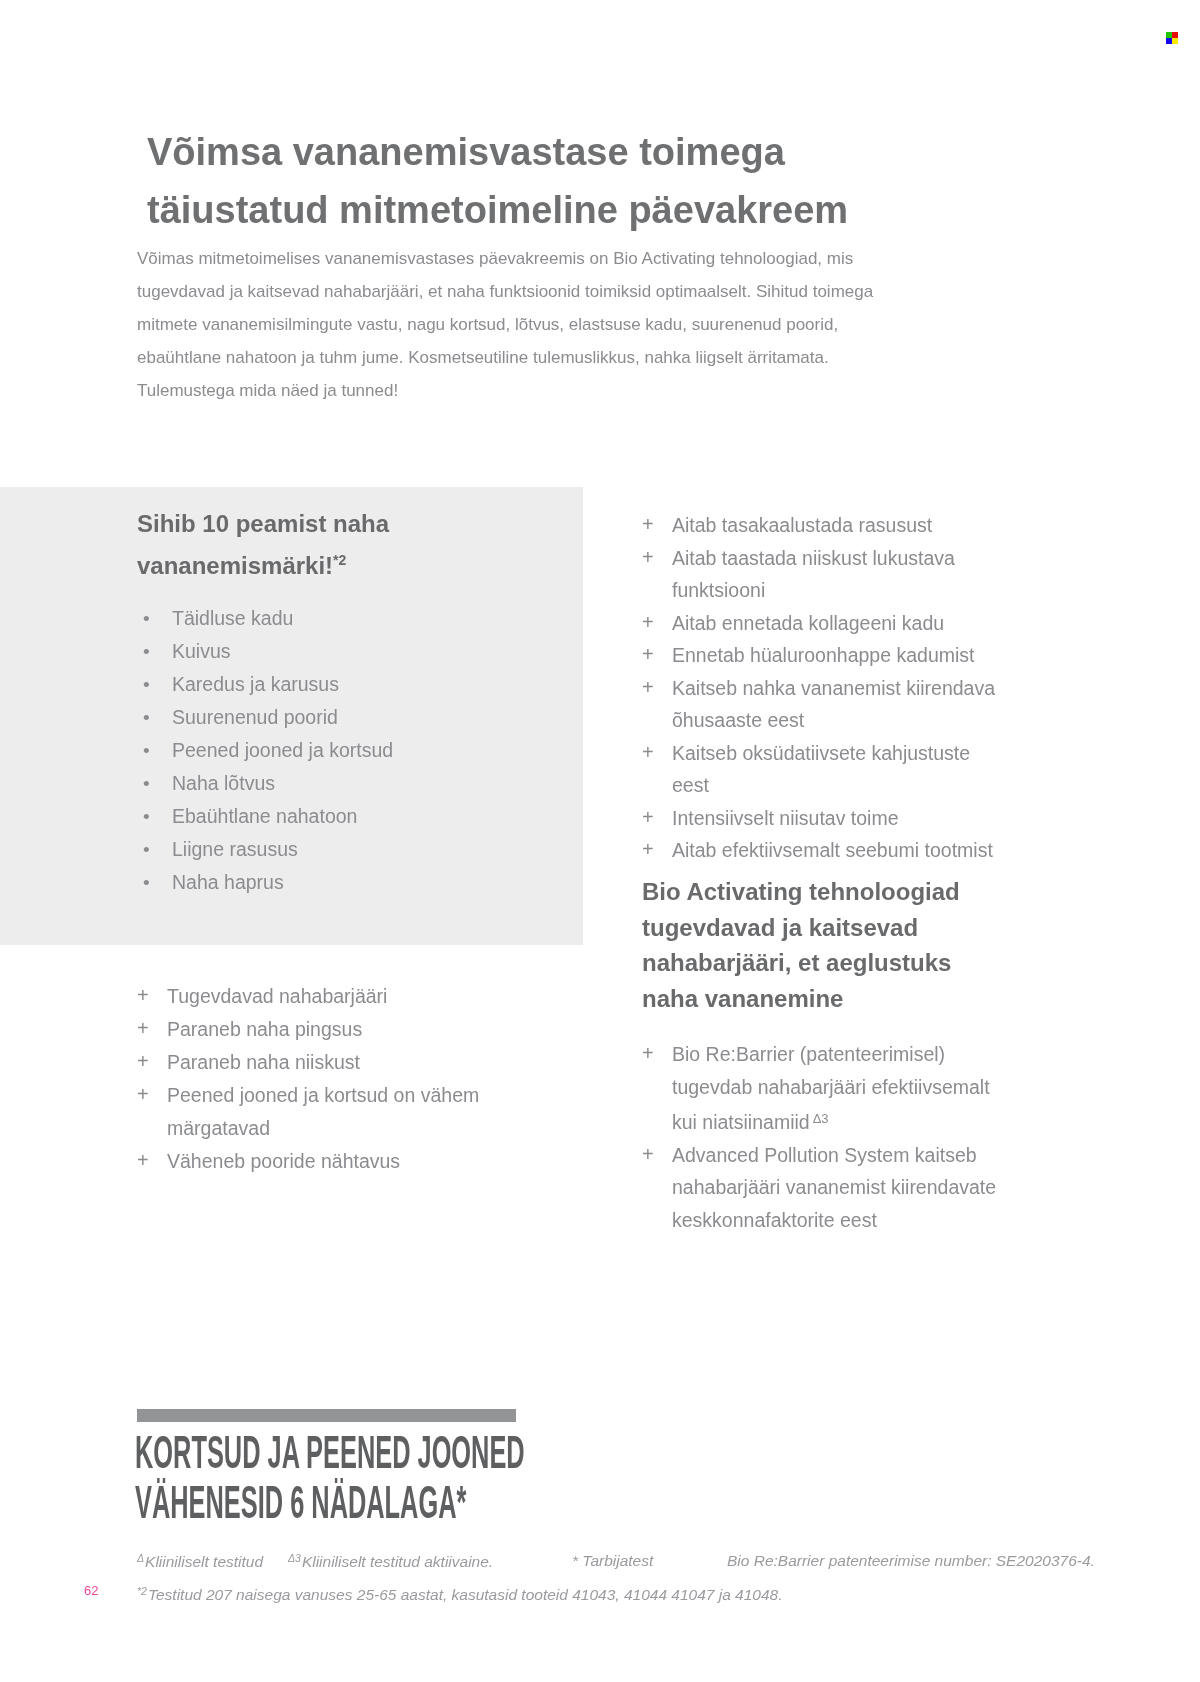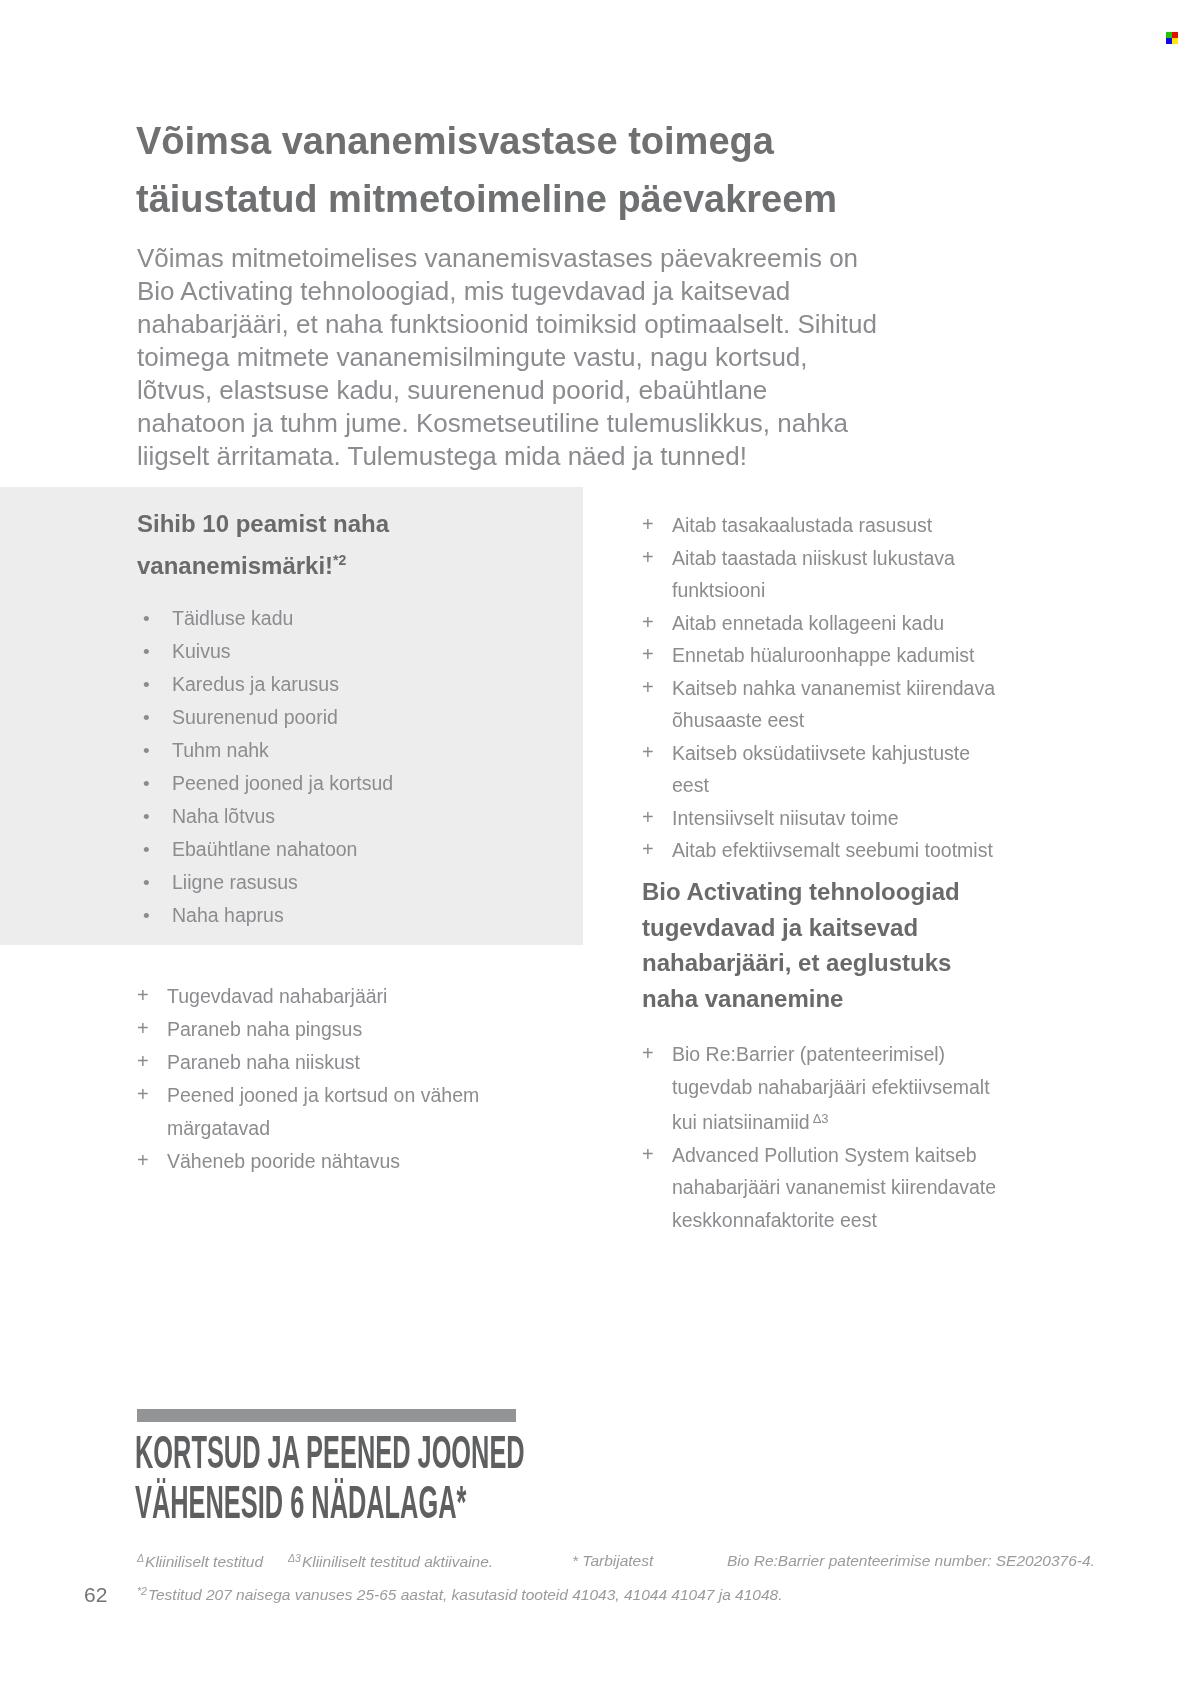--- a/index.html
+++ b/index.html
@@ -11,21 +11,21 @@
   .abs{position:absolute;}
 
   
   #corner-icon{left:1166px;top:32px;width:12px;height:12px;display:grid;
     grid-template-columns:6px 6px;grid-template-rows:6px 6px;}
   #corner-icon div{width:6px;height:6px;}
 
   
   #title{left:136px;top:112px;width:755px;font-size:38px;line-height:58px;
     font-weight:700;color:#6f7072;}
-  #intro{left:137px;top:242px;width:742px;font-size:26px;line-height:33px;color:#8b8c8f;}
+  #intro{left:137px;top:242px;width:742px;font-size:17px;line-height:33px;color:#8b8c8f;}
 
   
   #panel{left:0;top:487px;width:583px;height:458px;background:#ededee;}
 
   h2{margin:0;font-weight:700;color:#696a6c;font-size:24px;}
   #signs{left:137px;top:505px;width:332px;}
   #signs h2{line-height:37px;}
   .sup-h{font-size:14px;vertical-align:9px;letter-spacing:0;}
 
   .list{margin:0;padding:0;list-style:none;}
@@ -52,46 +52,45 @@
   .sup-i{font-size:13px;vertical-align:6px;margin-left:3px;}
 
   
   #bar{left:137px;top:1409px;width:379px;height:13px;background:#939496;}
   #claim{left:135px;top:1427px;font-size:47px;line-height:49.5px;font-weight:700;
     color:#5e5f61;white-space:nowrap;transform:scaleX(0.54);transform-origin:0 0;}
 
   
   .fn{position:absolute;font-size:15.5px;font-style:italic;color:#9a9b9e;white-space:nowrap;}
   .fn sup{font-size:10.5px;vertical-align:5px;font-style:italic;margin-right:1px;}
-  #page-number{position:absolute;left:84px;top:1583px;font-size:21px;color:#737373;}
+  #page-number{position:absolute;left:84px;top:1583px;font-size:13px;color:#ec4899;}
 </style>
 </head>
 <body>
 
 <div id="corner-icon" class="abs">
   <div style="background: rgb(31, 197, 0);"></div>
   <div style="background: rgb(232, 12, 0);"></div>
   <div style="background: rgb(22, 6, 238);"></div>
   <div style="background: rgb(255, 233, 0);"></div>
 </div>
 
-<h1 id="title" class="abs" style="margin:0;">Võimsa vananemisvastase toimega täiustatud mitmetoimeline päevakreem</h1>
+<h1 id="title" class="abs" style="margin:11px;">Võimsa vananemisvastase toimega täiustatud mitmetoimeline päevakreem</h1>
 
 <p id="intro" class="abs" style="margin:0;">Võimas mitmetoimelises vananemisvastases päevakreemis on Bio Activating tehnoloogiad, mis tugevdavad ja kaitsevad nahabarjääri, et naha funktsioonid toimiksid optimaalselt. Sihitud toimega mitmete vananemisilmingute vastu, nagu kortsud, lõtvus, elastsuse kadu, suurenenud poorid, ebaühtlane nahatoon ja tuhm jume. Kosmetseutiline tulemuslikkus, nahka liigselt ärritamata. Tulemustega mida näed ja tunned!</p>
 
 <div id="panel" class="abs"></div>
 
 <section id="signs" class="abs">
   <h2><span>Sihib 10 peamist naha vananemismärki!</span><sup class="sup-h">*2</sup></h2>
   <ul class="list">
     <li class="item bullet-item"><span class="bullet-mark"></span><span>Täidluse kadu</span></li>
     <li class="item bullet-item"><span class="bullet-mark"></span><span>Kuivus</span></li>
     <li class="item bullet-item"><span class="bullet-mark"></span><span>Karedus ja karusus</span></li>
     <li class="item bullet-item"><span class="bullet-mark"></span><span>Suurenenud poorid</span></li>
-    <li class="item bullet-item"><span class="bullet-mark"></span><span>Tuhm nahk</span></li>
     <li class="item bullet-item"><span class="bullet-mark"></span><span>Peened jooned ja kortsud</span></li>
     <li class="item bullet-item"><span class="bullet-mark"></span><span>Naha lõtvus</span></li>
     <li class="item bullet-item"><span class="bullet-mark"></span><span>Ebaühtlane nahatoon</span></li>
     <li class="item bullet-item"><span class="bullet-mark"></span><span>Liigne rasusus</span></li>
     <li class="item bullet-item"><span class="bullet-mark"></span><span>Naha haprus</span></li>
   </ul>
 </section>
 
 <section id="ingredients" class="abs">
   <ul class="list">

